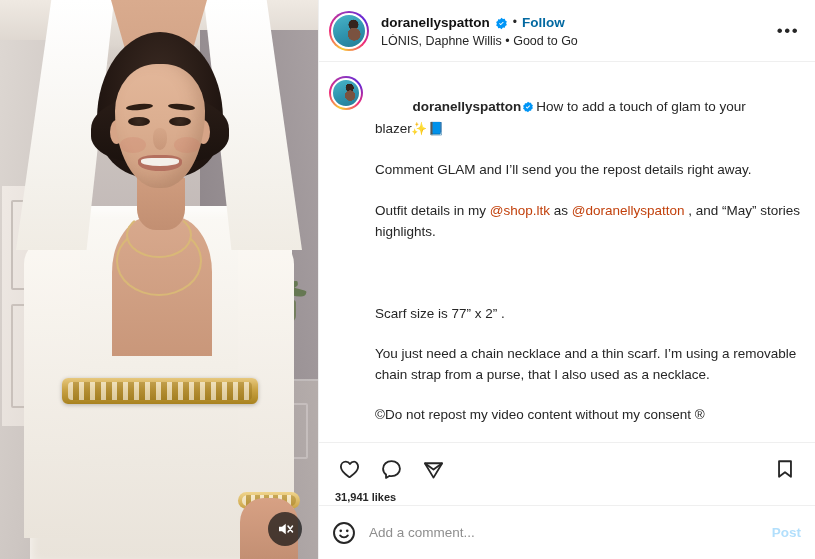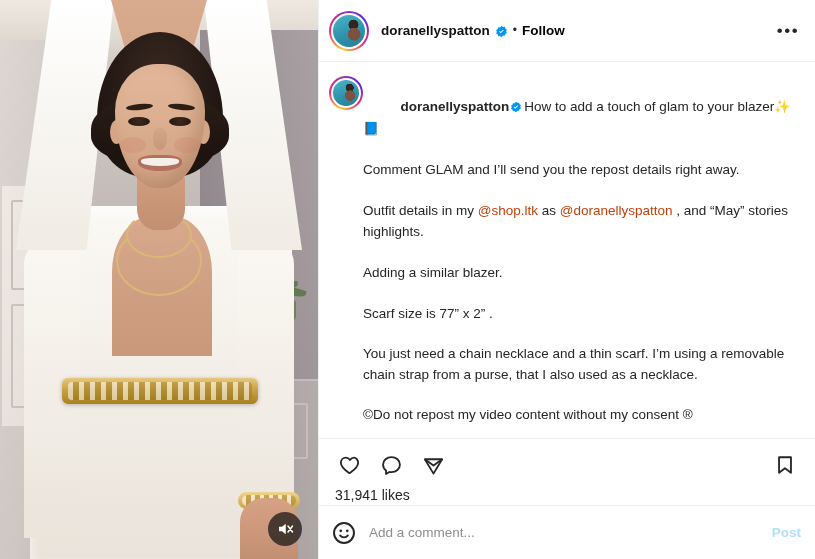--- a/index.html
+++ b/index.html
@@ -248,37 +248,37 @@
   }
   .header-texts { margin-left: 12px; flex: 1 1 auto; min-width: 0; }
   .hdr-line1 { display: flex; align-items: center; gap: 5px; line-height: 17px; }
   .username {
     font-size: 13.5px; font-weight: bold; color: #121212;
     cursor: pointer; white-space: nowrap;
   }
   .verified { width: 13px; height: 13px; flex: 0 0 13px; }
   .dot-sep { color: #262626; font-size: 12px; }
   .follow-link {
-    color: #000000; font-size: 13.5px; font-weight: bold; cursor: pointer;
+    color: #0369a1; font-size: 13.5px; font-weight: bold; cursor: pointer;
   }
   .audio-line {
     font-size: 12.5px; color: #262626; margin-top: 3px;
     white-space: nowrap; overflow: hidden; text-overflow: ellipsis;
     cursor: pointer;
   }
   .more-btn {
     width: 26px; height: 26px; display: flex; align-items: center; justify-content: center;
     cursor: pointer; flex: 0 0 26px; color: #262626; font-size: 17px; letter-spacing: 1.5px;
   }
 
   .comments-scroll {
     flex: 1 1 auto; overflow: hidden; position: relative;
     padding: 14px 14px 0 10px;
   }
-  .caption-block { display: flex; gap: 0; }
+  .caption-block { display: flex; gap: 12px; }
   .caption-avatar {
     width: 34px; height: 34px; border-radius: 50%; flex: 0 0 34px;
     background: conic-gradient(from 200deg, #f9ce34, #ee2a7b, #9b36b7, #6228d7, #ee2a7b, #f9ce34);
     padding: 2px;
     cursor: pointer;
   }
   .caption-avatar > div {
     width: 100%; height: 100%; border-radius: 50%;
     border: 2px solid #fff;
     background:
@@ -306,21 +306,21 @@
   }
   .actions-row { display: flex; align-items: center; height: 36px; }
   .act-icon {
     width: 32px; height: 32px; margin-right: 10px;
     display: flex; align-items: center; justify-content: center;
     cursor: pointer;
   }
   .act-spacer { flex: 1 1 auto; }
   .save-icon { width: 32px; height: 32px; display:flex; align-items:center; justify-content:center; cursor: pointer; }
   .likes {
-    font-size: 14px; font-weight: normal; color: #262626;
+    font-size: 11px; font-weight: bold; color: #262626;
     padding: 4px 0 0 2px;
   }
   .date {
     font-size: 11.5px; color: #8e8e8e; padding: 5px 0 10px 2px;
     letter-spacing: .1px;
   }
 
   .add-comment {
     border-top: 1px solid #efefef;
     height: 54px; flex: 0 0 54px;
@@ -407,37 +407,38 @@
           <span class="username">doranellyspatton</span>
           <span class="verified">
             <svg width="13" height="13" viewBox="0 0 24 24" aria-hidden="true">
               <path d="M12 1.5l2.7 2.1 3.4-.3.9 3.3 2.9 1.8-1.4 3.1 1.4 3.1-2.9 1.8-.9 3.3-3.4-.3L12 22.5l-2.7-2.1-3.4.3-.9-3.3-2.9-1.8L3.5 12.5 2.1 9.4l2.9-1.8.9-3.3 3.4.3z" fill="#0095f6"></path>
               <path d="M10.6 15.4l-3-3 1.3-1.3 1.7 1.7 4.2-4.2 1.3 1.3z" fill="#fff"></path>
             </svg>
           </span>
           <span class="dot-sep">•</span>
           <span class="follow-link">Follow</span>
         </div>
+        <div class="audio-line">LÒNIS, Daphne Willis • Good to Go</div>
       </div>
       <div class="more-btn">•••</div>
     </div>
 
     <div class="comments-scroll">
       <div class="caption-block">
         <div class="caption-avatar">
             <div></div>
           </div>
         <div class="caption-text">
           <span class="cap-user">doranellyspatton</span><span class="inline-verified"><svg width="12" height="12" viewBox="0 0 24 24" aria-hidden="true">
                 <path d="M12 1.5l2.7 2.1 3.4-.3.9 3.3 2.9 1.8-1.4 3.1 1.4 3.1-2.9 1.8-.9 3.3-3.4-.3L12 22.5l-2.7-2.1-3.4.3-.9-3.3-2.9-1.8L3.5 12.5 2.1 9.4l2.9-1.8.9-3.3 3.4.3z" fill="#0095f6"></path>
                 <path d="M10.6 15.4l-3-3 1.3-1.3 1.7 1.7 4.2-4.2 1.3 1.3z" fill="#fff"></path>
               </svg></span><span>How to add a touch of glam to your blazer</span><span class="emoji">✨</span><span class="emoji">📘</span>
 <br><span>Comment GLAM and I’ll send you the repost details right away.</span>
 <br><span>Outfit details in my </span><span class="mention">@shop.ltk</span><span> as </span><span class="mention">@doranellyspatton</span><span> , and “May” stories highlights.</span>
-<br><span>Adding a similar blazer.</span>
+<br>
 <br><span>Scarf size is 77” x 2” .</span>
 <span class="cap-gap"></span><span>You just need a chain necklace and a thin scarf. I’m using a removable chain strap from a purse, that I also used as a necklace.</span>
 <span class="cap-gap"></span><span>©Do not repost my video content without my consent ®</span>
 
 
         </div>
       </div>
     </div>
 
     <div class="actions-bar">

